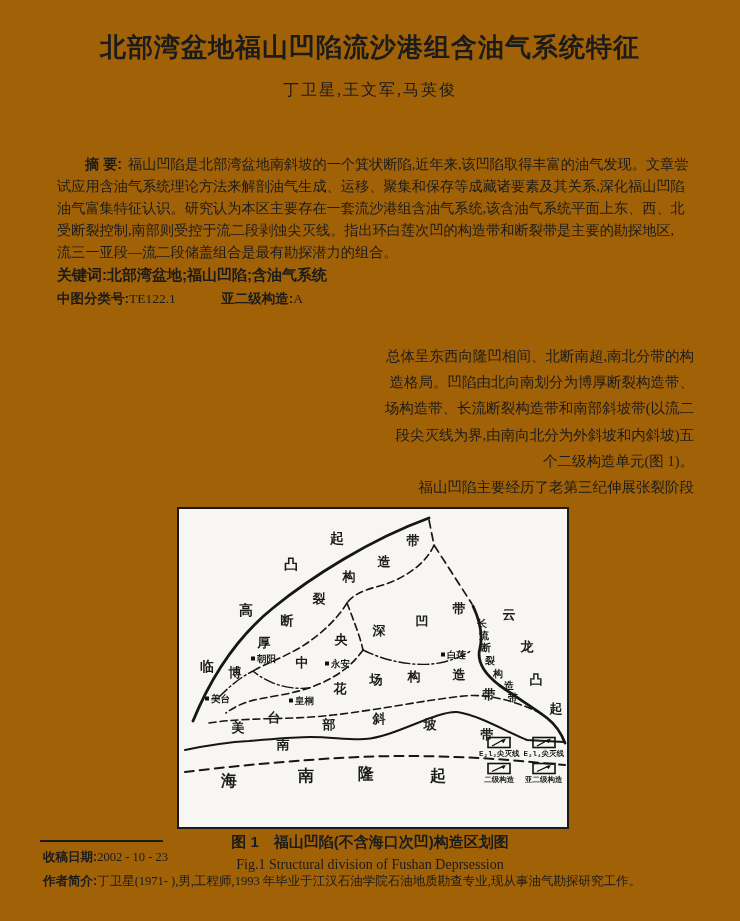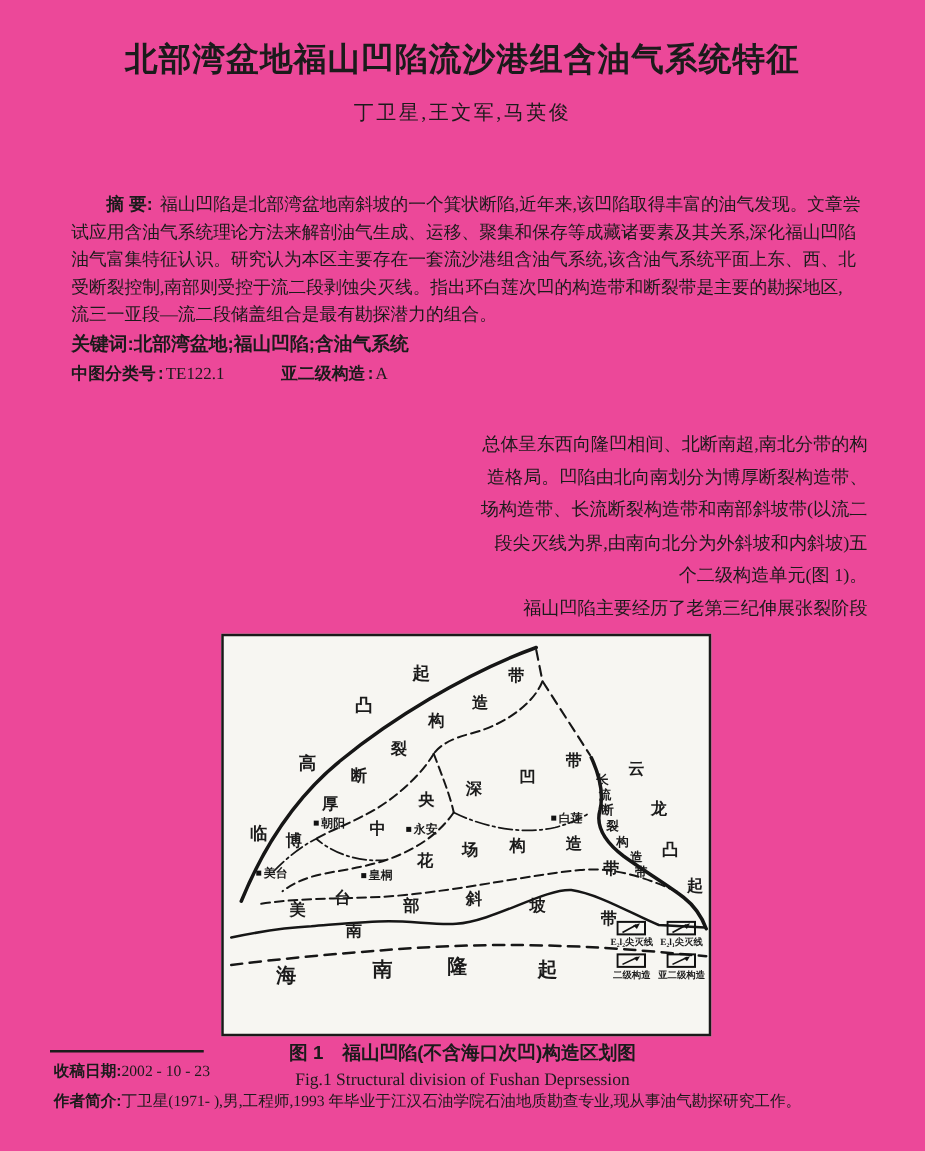--- a/index.html
+++ b/index.html
@@ -1,36 +1,36 @@
 <!DOCTYPE html>
 <html><head>
 <meta charset="utf-8">
 <style>
   html,body{margin:0;padding:0;background:#e9e8e5;}
-  .page{position:relative;width:740px;height:921px;background:#ec4899;color:#1b1b1b;
+  .page{position:relative;width:740px;height:921px;background:#a16207;color:#1b1b1b;
         font-family:"Liberation Serif","DejaVu Serif",serif;overflow:hidden;}
   .hei{font-family:"Liberation Sans","DejaVu Sans",sans-serif;}
   b{font-weight:bold;}
 
   .title{position:absolute;top:30px;left:0;width:100%;text-align:center;
          font-size:26px;font-weight:bold;letter-spacing:1px;
          font-family:"Liberation Sans","DejaVu Sans",sans-serif;}
   .authors{position:absolute;top:80px;left:0;width:100%;text-align:center;
            font-size:16px;letter-spacing:2px;}
   .affil{position:absolute;top:106px;left:0;width:100%;text-align:center;font-size:12.5px;}
 
   .abstract{position:absolute;left:57px;top:153px;width:634px;}
   .abstract .line{height:22px;line-height:22px;font-size:14.2px;white-space:nowrap;}
   .abstract .lbl{font-weight:bold;font-family:"Liberation Sans","DejaVu Sans",sans-serif;margin-right:6px;margin-left:28px;}
 
   .kw{position:absolute;left:57px;top:266px;font-size:15px;white-space:nowrap;}
   .kw b{font-family:"Liberation Sans","DejaVu Sans",sans-serif;}
   .kw .hei{font-weight:bold;}
   .clc{position:absolute;left:57px;top:290px;font-size:13.5px;white-space:nowrap;}
-  .clc b{font-family:Liberation Mono, monospace;margin-top:43px;}
+  .clc b{font-family:Liberation Sans, sans-serif;margin-top:43px;}
   .clc .gap{margin-left:42px;}
 
   .col{position:absolute;}
   .col-left{left:57px;top:347px;width:302px;}
   .col-right{left:384px;top:343px;width:310px;text-align:right;}
   .sec-head{font-size:17px;font-weight:bold;margin-bottom:17px;
             font-family:"Liberation Sans","DejaVu Sans",sans-serif;}
   .sec-head .num{margin-right:22px;}
   .col-left .line{height:29.5px;line-height:29.5px;font-size:15.2px;white-space:nowrap;}
   .col-right .line{height:26.2px;line-height:26.2px;font-size:14.5px;white-space:nowrap;}
@@ -40,21 +40,21 @@
   .figure svg.map{position:absolute;left:0;top:0;}
   .mchar{position:absolute;transform:translate(-50%,-50%);font-weight:bold;z-index:2;
          font-family:"Liberation Serif","DejaVu Serif",serif;}
   .well{position:absolute;transform:translate(0,-50%);font-size:9.5px;font-weight:bold;
         white-space:nowrap;z-index:2;}
   .well .sq{display:inline-block;width:4px;height:4px;background:#111;margin-right:2px;vertical-align:1px;}
   .legend{position:absolute;right:3px;top:227px;display:grid;
           grid-template-columns:auto auto;gap:3px 4px;z-index:3;}
   .leg-item{display:flex;flex-direction:column;align-items:center;}
   .leg-item span{font-size:7.5px;font-weight:bold;white-space:nowrap;
-                 font-family:Liberation Serif, serif;text-align:center;}
+                 font-family:Liberation Mono, monospace;text-align:center;}
 
   .cap-cn{position:absolute;top:833px;left:0;width:100%;text-align:center;
           font-size:15px;font-weight:bold;
           font-family:"Liberation Sans","DejaVu Sans",sans-serif;}
   .cap-en{position:absolute;top:857px;left:0;width:100%;text-align:center;font-size:14px;}
 
   .foot-rule{position:absolute;left:40px;top:840px;width:123px;height:2px;background:#1b1b1b;}
   .foot{position:absolute;left:43px;font-size:12.5px;white-space:nowrap;}
   .foot b{font-family:"Liberation Sans","DejaVu Sans",sans-serif;}
   .foot.l1{top:849px;}

